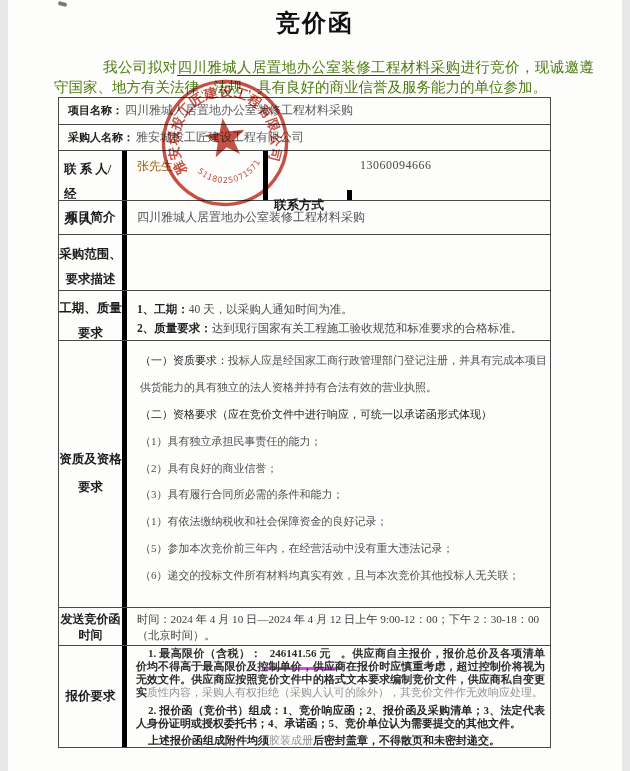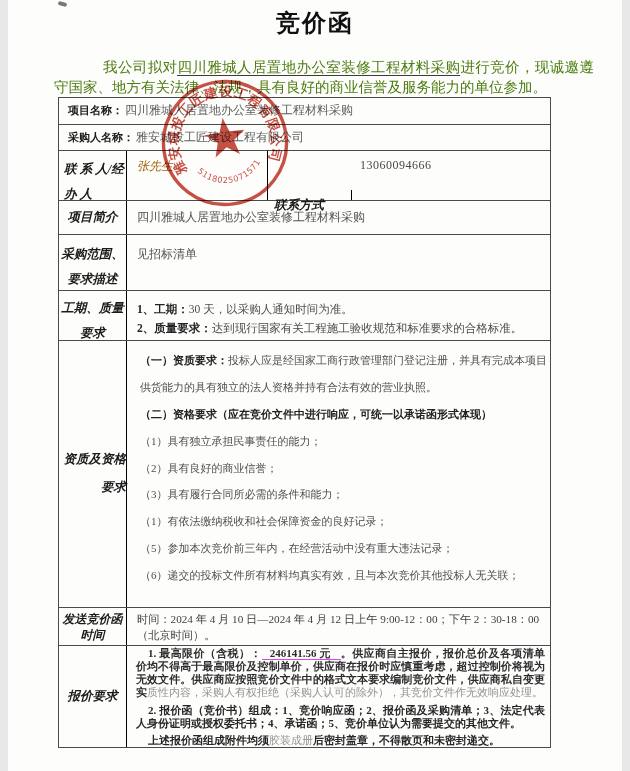--- a/index.html
+++ b/index.html
@@ -12,21 +12,21 @@
   .title{margin:0;padding-top:7px;text-align:center;font-size:24px;font-weight:bold;letter-spacing:2px;color:#101010;}
   .intro{position:absolute;left:46px;top:42px;width:540px;font-size:14.5px;line-height:20.5px;
          text-indent:49px;color:#4d7c0f;text-align:justify;}
   .intro .u{border-bottom:1px solid #3c3c3c;}
 
   .tbl{position:absolute;left:50px;top:97px;width:493px;height:651px;
        border:1px solid #4a4a4a;box-sizing:border-box;display:flex;flex-direction:column;}
   .row{display:flex;border-bottom:1px solid #4a4a4a;box-sizing:border-box;}
   .row:last-child{border-bottom:none;flex:1;}
   .cell{box-sizing:border-box;}
-  .rt{border-right:1px solid #000000;font-style:italic;}
+  .rt{border-right:5px solid #000000;}
   .lblcell{width:68px;min-width:68px;font-weight:bold;font-size:12.5px;color:#1b1b1b;}
   .valtxt{font-size:12px;color:#525252;}
 
   
   .r1{height:27px;}
   .r2{height:26px;}
   .inline-cell{flex:1;padding-left:9px;display:flex;align-items:center;}
   .inline-cell .lab{font-weight:bold;font-size:11px;color:#1b1b1b;}
   .inline-cell .val{font-size:12px;color:#5c5c5c;margin-left:2px;}
 
@@ -48,36 +48,36 @@
   .r5 .valcell{flex:1;padding:7px 0 0 10px;line-height:25px;}
 
   
   .r6{height:50px;}
   .r6 .lblcell{padding-top:5px;line-height:25px;text-align:center;}
   .r6 .valcell{flex:1;padding:9px 6px 0 10px;line-height:19px;font-size:11.5px;color:#4c4c4c;}
   .r6 .b{font-weight:bold;color:#222;}
 
   
   .r7{height:269px;}
-  .r7 .lblcell{padding-top:104px;line-height:28px;text-align:right;}
+  .r7 .lblcell{padding-top:104px;line-height:28px;text-align:center;}
   .r7 .valcell{flex:1;padding:6px 8px 0 13px;line-height:26.8px;font-size:11px;color:#4e4e4e;}
   .r7 .qline{white-space:nowrap;}
-  .r7 .b{font-weight:bold;color:#212121;}
+  .r7 .b{font-weight:normal;color:#212121;}
 
   
   .r8{height:38px;}
   .r8 .lblcell{padding-top:3px;line-height:16px;text-align:center;font-size:12px;}
   .r8 .valcell{flex:1;padding:3px 8px 0 10px;line-height:16px;font-size:11.2px;color:#3e3e3e;}
 
   
   .r9 .lblcell{display:flex;align-items:center;justify-content:center;}
   .r9 .valcell{flex:1;padding:1px 5px 0 9px;font-size:11px;line-height:13px;color:#2f2f2f;}
   .r9 p{margin:0;text-indent:12px;text-align:justify;}
   .r9 .p1{font-weight:bold;color:#2d2d2d;}
-  .r9 .amt{border-bottom:1px solid #d946ef;padding:0 10px 0 8px;}
+  .r9 .amt{border-bottom:3px solid #d946ef;padding:0 10px 8px 8px;}
   .r9 .light{font-weight:normal;color:#929292;}
   .r9 .p2{margin-top:5px;font-weight:bold;color:#262626;}
   .r9 .p3{margin-top:4px;font-weight:bold;color:#262626;}
 
   
   .stamp{position:absolute;left:132px;top:58px;width:170px;height:170px;
          mix-blend-mode:multiply;opacity:.88;pointer-events:none;}
 </style>
 </head>
 <body>
@@ -118,30 +118,29 @@
     <div class="row r4">
       <div class="cell lblcell rt">项目简介</div>
       <div class="cell valcell valtxt">四川雅城人居置地办公室装修工程材料采购</div>
     </div>
 
     <div class="row r5">
       <div class="cell lblcell rt">
         <div>采购范围、</div>
         <div>要求描述</div>
       </div>
-      <div class="cell valcell valtxt">见招标清单</div>
     </div>
 
     <div class="row r6">
       <div class="cell lblcell rt">
         <div>工期、质量</div>
         <div>要求</div>
       </div>
       <div class="cell valcell">
-        <div><span class="b">1、工期：</span><span>30 天，以采购人通知时间为准。</span></div>
+        <div><span class="b">1、工期：</span><span>40 天，以采购人通知时间为准。</span></div>
         <div><span class="b">2、质量要求：</span><span>达到现行国家有关工程施工验收规范和标准要求的合格标准。</span></div>
       </div>
     </div>
 
     <div class="row r7">
       <div class="cell lblcell rt">
         <div>资质及资格</div>
         <div>要求</div>
       </div>
       <div class="cell valcell">

